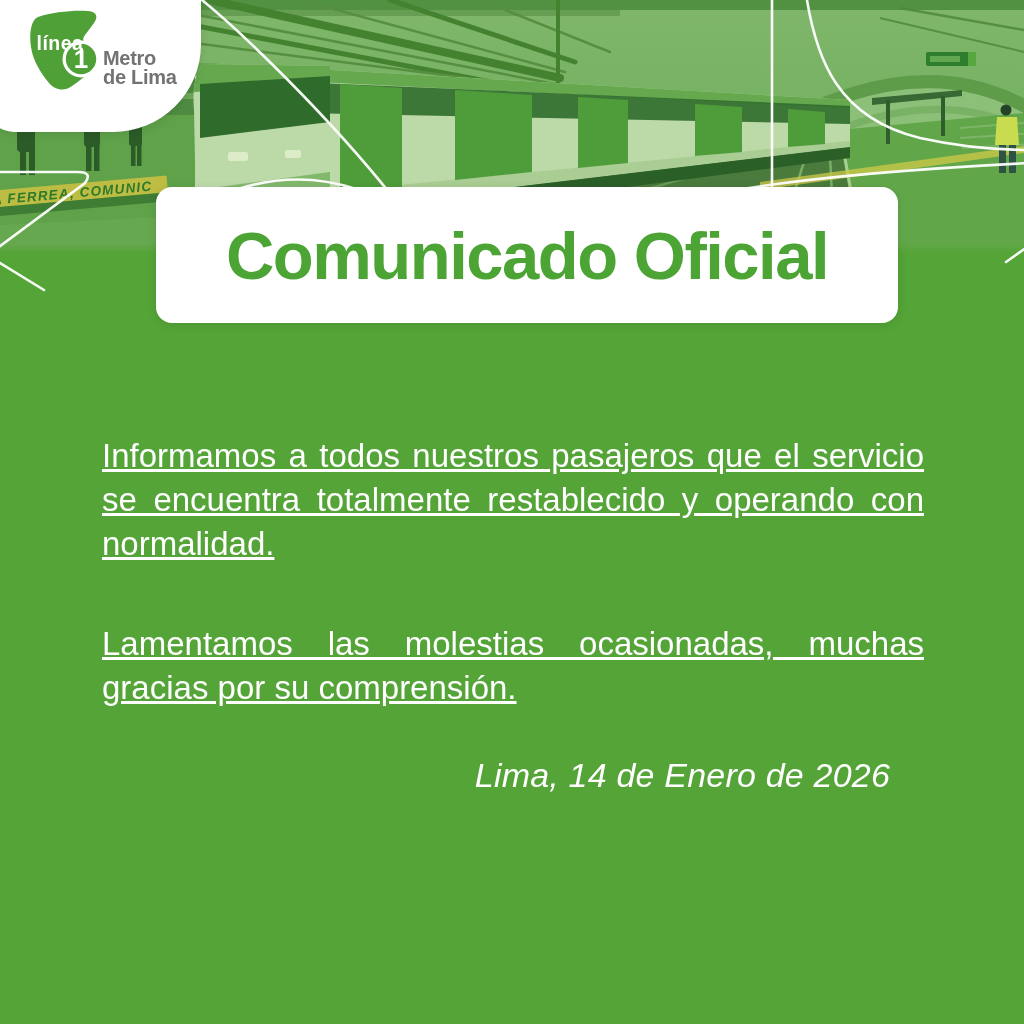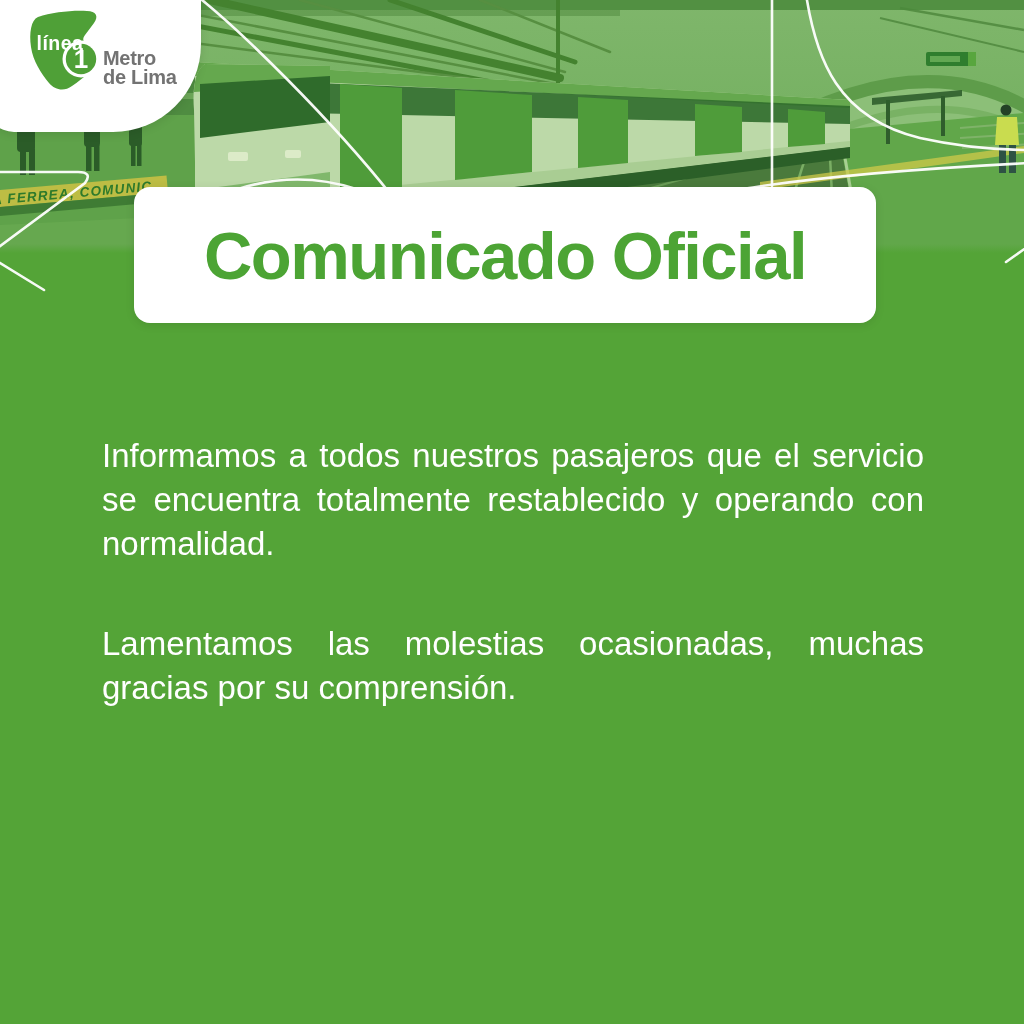--- a/index.html
+++ b/index.html
@@ -14,31 +14,31 @@
     position:absolute;top:-14px;left:-14px;width:215px;height:146px;
     background:#ffffff;border-radius:0 14px 88px 28px;z-index:10;
     box-shadow:0 2px 10px rgba(0,0,0,.10);
   }
   .logo-svg{position:absolute;left:28px;top:20px;width:88px;height:86px;}
   .brand-name{
     position:absolute;left:117px;top:63px;color:#737373;font-weight:bold;
     font-size:20px;line-height:19px;letter-spacing:-.3px;
   }
   .title-card{
-    position:absolute;left:134px;top:187px;width:742px;height:136px;
+    position:absolute;left:156px;top:187px;width:742px;height:136px;
     background:#ffffff;border-radius:16px;z-index:10;
     display:flex;align-items:center;justify-content:center;
     box-shadow:0 2px 10px rgba(0,0,0,.10);
   }
   .title-card h1{
     margin:0;color:#4CA434;font-size:67px;font-weight:bold;letter-spacing:-1.5px;
   }
   .body-text{
     position:absolute;left:102px;width:822px;top:434px;z-index:5;
-    color:#ffffff;font-size:33px;line-height:44px;text-align:justify;
+    color:#ffffff;font-size:33px;line-height:44px;text-align:justify;text-decoration:underline;
   }
   .body-text p{margin:0;}
   .body-text p + p{margin-top:56px;}
   .dateline{
     position:absolute;right:134px;top:756px;z-index:5;
     color:#ffffff;font-size:34px;font-style:italic;letter-spacing:.2px;
   }
 </style>
 </head>
 <body>
@@ -205,14 +205,15 @@
 
   <div class="title-card">
     <h1>Comunicado Oficial</h1>
   </div>
 
   <div class="body-text">
     <p>Informamos a todos nuestros pasajeros que el servicio se encuentra totalmente restablecido y operando con normalidad.</p>
     <p>Lamentamos las molestias ocasionadas, muchas gracias por su comprensión.</p>
   </div>
 
+  <div class="dateline">Lima, 14 de Enero de 2026</div>
 
 </div>
 
 </body></html>

